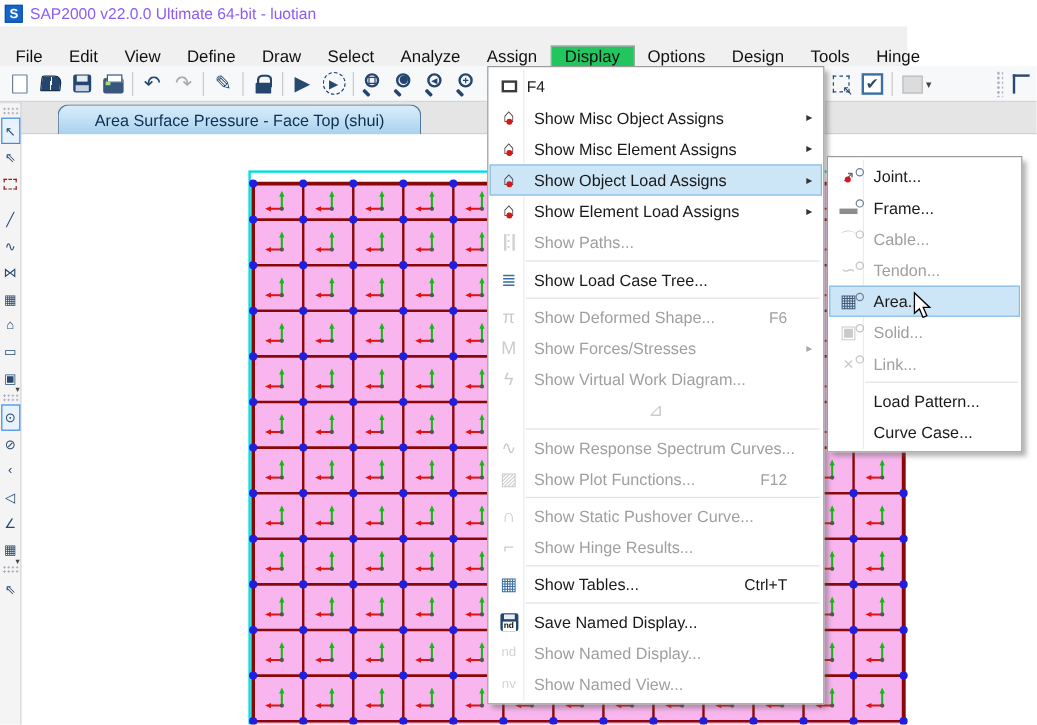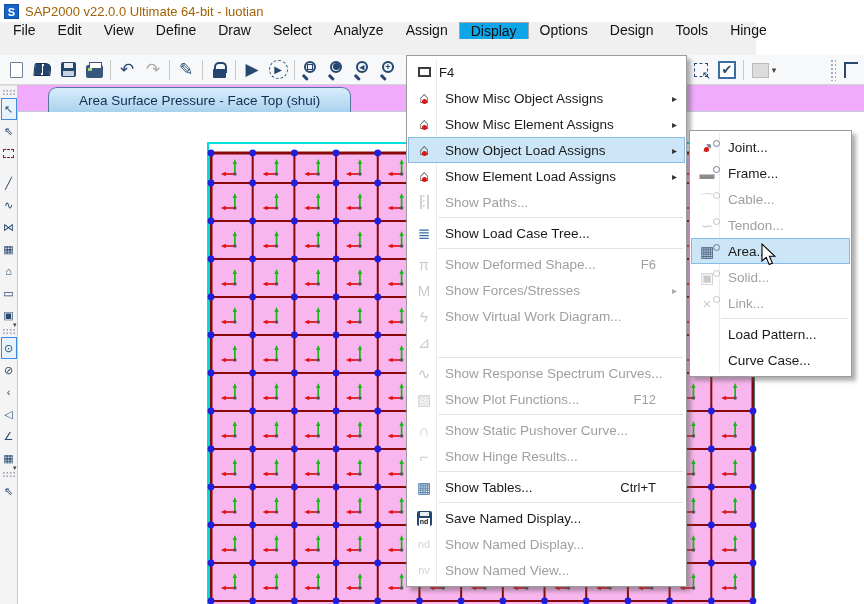--- a/index.html
+++ b/index.html
@@ -2,26 +2,26 @@
 <html><head>
 <meta charset="utf-8">
 <style>
   * { margin:0; padding:0; box-sizing:border-box; }
   html,body { width:864px; height:604px; overflow:hidden; font-family:"Liberation Sans", sans-serif; background:#fff; }
   #stage { position:relative; width:864px; height:604px; background:#fff; overflow:hidden; }
 
   
   #titlebar { position:absolute; left:0; top:0; width:864px; height:22px; background:#ffffff; display:flex; align-items:center; padding-left:4px; }
   .app-ic { width:15px; height:15px; background:#1565C8; color:#fff; font-weight:bold; font-size:11px; line-height:15px; text-align:center; margin-right:6px; border:1px solid #0D4FA0; }
-  #titlebar .ttl { font-size:13px; color:#a16207; }
+  #titlebar .ttl { font-size:13px; color:#8b5cf6; }
 
   
-  #menubar { position:absolute; left:0; top:22px; width:756px; height:33px; background:#F0F0F0; display:flex; align-items:flex-start; padding-left:2px; }
+  #menubar { position:absolute; left:0; top:22px; width:756px; height:33px; background:#F0F0F0; display:flex; align-items:flex-end; padding-left:2px; }
   .mb-item { font-size:14px; color:#111; padding:0 11px; display:flex; align-items:center; cursor:default; }
-  .mb-item.open { background:#0ea5e9; border:1px solid #A6A6A6; border-bottom:none; }
+  .mb-item.open { background:#22c55e; border:1px solid #A6A6A6; border-bottom:none; }
 
   
   #toolbar { position:absolute; left:0; top:55px; width:864px; height:30px; background:#F7F8FA; border-bottom:1px solid #D5D5D5; display:flex; align-items:center; padding-left:3px; overflow:hidden; }
   .tb-btn { width:26px; height:26px; display:flex; align-items:center; justify-content:center; position:relative; flex:0 0 auto; }
   .tb-sep { width:1px; height:20px; background:#C9C9C9; margin:0 3px; flex:0 0 auto; }
   .tb-dots { width:6px; height:22px; margin:0 2px; background:radial-gradient(#AAB 1px, transparent 1.2px); background-size:4px 4px; flex:0 0 auto; }
   .g { color:#27496F; font-size:17px; line-height:1; }
   .g.dim { color:#ABABAB; }
   .tb-page { width:13px; height:16px; background:#fff; border:1.5px solid #6E7E97; border-radius:1px; }
   .tb-open { width:17px; height:13px; background:linear-gradient(90deg,#24466E 46%,#fff 46%,#fff 54%,#24466E 54%); border:1px solid #16304E; border-radius:2px 6px 1px 1px; transform:skewX(-6deg); }
@@ -42,21 +42,21 @@
   .tb-selbox { width:14px; height:14px; border:1.5px dashed #27496F; position:relative; }
   .tb-selbox::after { content:'↖'; position:absolute; right:-4px; bottom:-6px; font-size:11px; color:#27496F; }
   .tb-chk { width:18px; height:18px; border:2px solid #3A6EA5; background:#fff; color:#27496F; font-size:13px; line-height:14px; text-align:center; }
   .tb-gray { width:17px; height:15px; background:#DCDCDC; border:1px solid #BBB; }
   .tb-caret { font-size:9px; color:#444; margin-left:3px; }
   .tb-bracket { width:14px; height:16px; border-left:2.5px solid #27496F; border-top:2.5px solid #27496F; }
   #tb-right { position:absolute; left:688px; top:0; width:176px; height:30px; display:flex; align-items:center; }
   #tb-right .push { flex:1; }
 
   
-  #tabbar { position:absolute; left:18px; top:85px; width:846px; height:27px; background:#f0abfc; border-bottom:1px solid #C3CFDA; }
+  #tabbar { position:absolute; left:18px; top:85px; width:846px; height:27px; background:#e5e5e5; border-bottom:1px solid #C3CFDA; }
   #tab-active { position:absolute; left:30px; top:2px; height:25px; padding:0 30px; display:flex; align-items:center; background:linear-gradient(#D9EDFB,#A9D2EE); border:1px solid #54789B; border-bottom:none; border-radius:9px 9px 0 0; font-size:13.5px; color:#0E2F52; }
 
   
   #lefttb { position:absolute; left:0; top:85px; width:18px; height:519px; background:#F4F4F4; border-right:1px solid #CBCBCB; border-top:1px solid #DDD; display:flex; flex-direction:column; align-items:center; padding-top:1px; }
   .lt-btn { width:16px; height:22px; display:flex; align-items:center; justify-content:center; font-size:11px; color:#27496F; position:relative; flex:0 0 auto; }
   .lt-btn.sel { border:1px solid #3C8DDE; background:#E7F2FC; }
   .lt-dots { height:7px; width:14px; background:radial-gradient(#AAB 0.8px, transparent 1px); background-size:3.5px 3.5px; margin:2px 0; flex:0 0 auto; }
   .lt-gap { height:8px; flex:0 0 auto; }
   .lt-drect { width:11px; height:9px; border:1px dashed #8A2020; }
   .lt-caret { position:absolute; bottom:-3px; right:0; font-size:7px; color:#444; }
@@ -65,21 +65,21 @@
   #viewport { position:absolute; left:18px; top:112px; width:846px; height:492px; background:#fff; overflow:hidden; }
   #meshsvg { position:absolute; left:0; top:0; }
 
   
   .menu { position:absolute; background:#FFFFFF; border:1px solid #9B9B9B; box-shadow:4px 4px 4px rgba(80,80,80,.45); padding:3px 0; }
   .menu::before { content:''; position:absolute; left:29px; top:2px; bottom:2px; width:1px; background:#ECECEC; }
   #display-menu { left:406px; top:55px; width:281px; z-index:20; }
   #sub-menu { left:689px; top:130px; width:163px; z-index:21; }
   .mi { height:26px; display:flex; align-items:center; margin:0 1px; border:1px solid transparent; position:relative; font-size:13.5px; color:#1A1A1A; }
   .mi.hl { background:#CDE6F7; border-color:#85BBE4; }
-  .mi.disabled { color:#9F9F9F; }
+  .mi.disabled { color:#9F9F9F;justify-content:center; }
   .mi-ic { width:30px; flex:0 0 30px; display:flex; align-items:center; justify-content:center; position:relative; }
   .mi.disabled .mi-ic { opacity:.45; filter:grayscale(1); }
   .mi-lb { flex:1; padding-left:6px; white-space:nowrap; }
   .mi-sc { padding-right:28px; font-size:13px; }
   .mi-ar { position:absolute; right:7px; font-size:10px; color:#333; }
   .mi.disabled .mi-ar { color:#ABABAB; }
   .msep { height:1px; background:#E2E2E2; margin:2px 3px 2px 31px; }
 
   
   .ic-g { font-size:15px; line-height:1; color:#445A77; }

